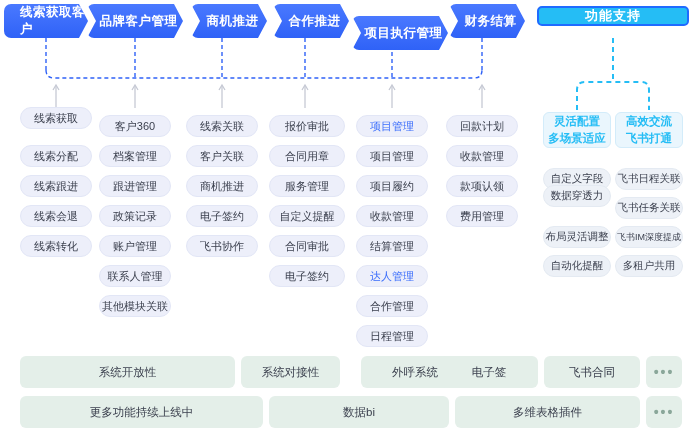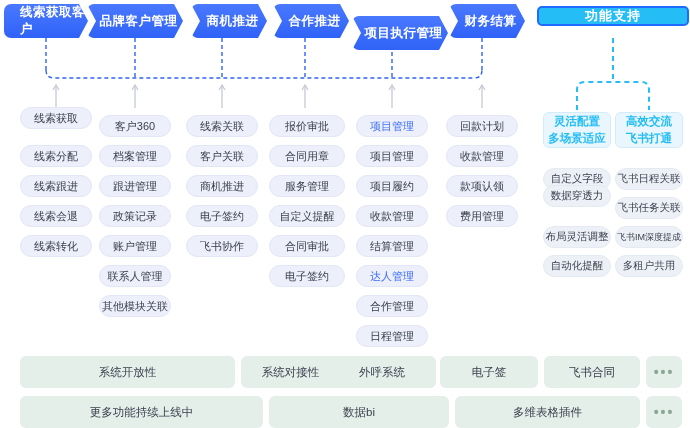--- a/index.html
+++ b/index.html
@@ -299,21 +299,21 @@
       </div>
     </div>
 
   <div id="footer-host">
       <div class="fbox" style="left: 20px; width: 215px; top: 356px;">
         <span>系统开放性</span>
       </div>
       <div class="fbox" style="left: 241px; width: 99px; top: 356px;">
         <span>系统对接性</span>
       </div>
-      <div class="fbox" style="left: 328px; width: 108px; top: 356px;">
+      <div class="fbox" style="left: 361px; width: 108px; top: 356px;">
         <span>外呼系统</span>
       </div>
       <div class="fbox" style="left: 440px; width: 98px; top: 356px;">
         <span>电子签</span>
       </div>
       <div class="fbox" style="left: 544px; width: 96px; top: 356px;">
         <span>飞书合同</span>
       </div>
       <div class="fbox dots" style="left: 646px; width: 36px; top: 356px;">
         <span>•••</span>

